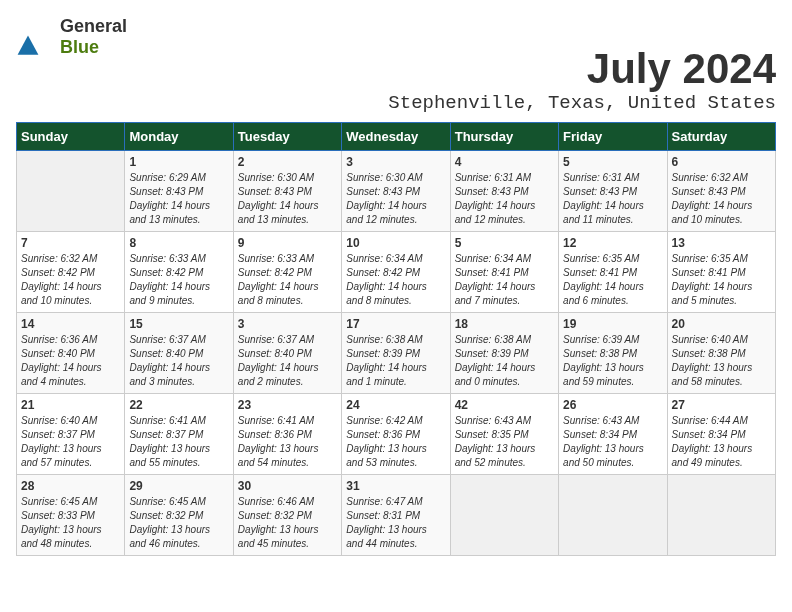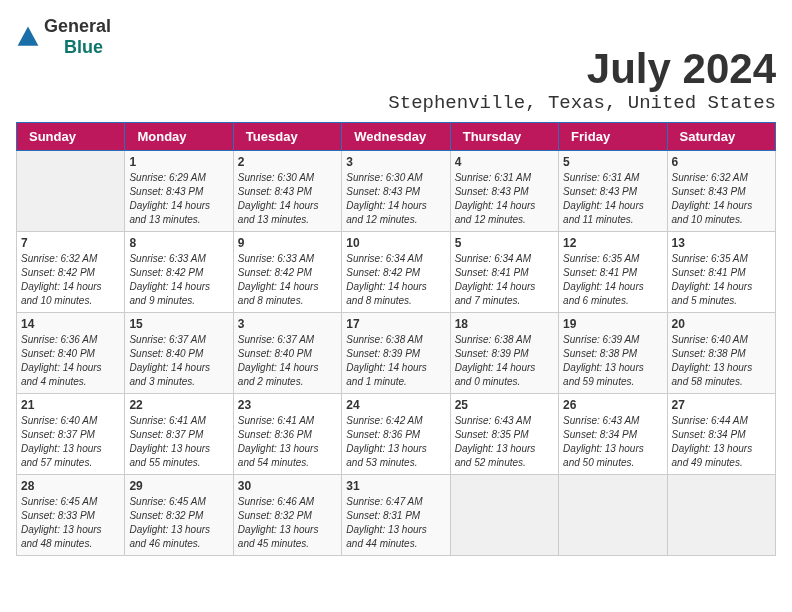--- a/index.html
+++ b/index.html
@@ -11,33 +11,32 @@
       padding: 16px;
     }
     .header-area {
       display: flex;
       justify-content: space-between;
       align-items: flex-start;
       margin-bottom: 8px;
     }
     .logo {
       display: flex;
-      align-items: center;
-      gap: 4px;
+      align-items: flex-end;
+      gap: 20px;
     }
     .logo-text-general {
       font-size: 18px;
       font-weight: bold;
       color: #333;
     }
     .logo-text-blue {
       font-size: 18px;
       font-weight: bold;
-      color: #0f766e;
-      margin-left: 20px;
+      color: #4d7c0f;
     }
     .logo-icon {
       width: 24px;
       height: 24px;
     }
     .title-area {
       text-align: right;
       margin-top: 30px;
     }
     .main-title {
@@ -50,23 +49,23 @@
       font-size: 19px;
       color: #333;
       font-family: Liberation Mono, monospace;
     }
     table {
       width: 100%;
       border-collapse: collapse;
       font-size: 11px;
     }
     thead tr th {
-      background-color: #be185d;
+      background-color: #14532d;
       color: #fff;
-      padding: 6px 12px;
+      padding: 6px 4px;
       text-align: left;
       font-size: 13px;
       font-weight: bold;
       border: 1px solid #2a6ebb;
     }
     tbody tr td {
       border: 1px solid #ccc;
       padding: 4px 4px;
       vertical-align: top;
       width: calc(100% / 7);
@@ -225,21 +224,21 @@
         </td>
         <td>
           <span class="day-number">23</span>
           <div class="day-info">Sunrise: 6:41 AM<br>Sunset: 8:36 PM<br>Daylight: 13 hours and 54 minutes.</div>
         </td>
         <td>
           <span class="day-number">24</span>
           <div class="day-info">Sunrise: 6:42 AM<br>Sunset: 8:36 PM<br>Daylight: 13 hours and 53 minutes.</div>
         </td>
         <td>
-          <span class="day-number">25</span>
+          <span class="day-number">42</span>
           <div class="day-info">Sunrise: 6:43 AM<br>Sunset: 8:35 PM<br>Daylight: 13 hours and 52 minutes.</div>
         </td>
         <td>
           <span class="day-number">26</span>
           <div class="day-info">Sunrise: 6:43 AM<br>Sunset: 8:34 PM<br>Daylight: 13 hours and 50 minutes.</div>
         </td>
         <td>
           <span class="day-number">27</span>
           <div class="day-info">Sunrise: 6:44 AM<br>Sunset: 8:34 PM<br>Daylight: 13 hours and 49 minutes.</div>
         </td>

